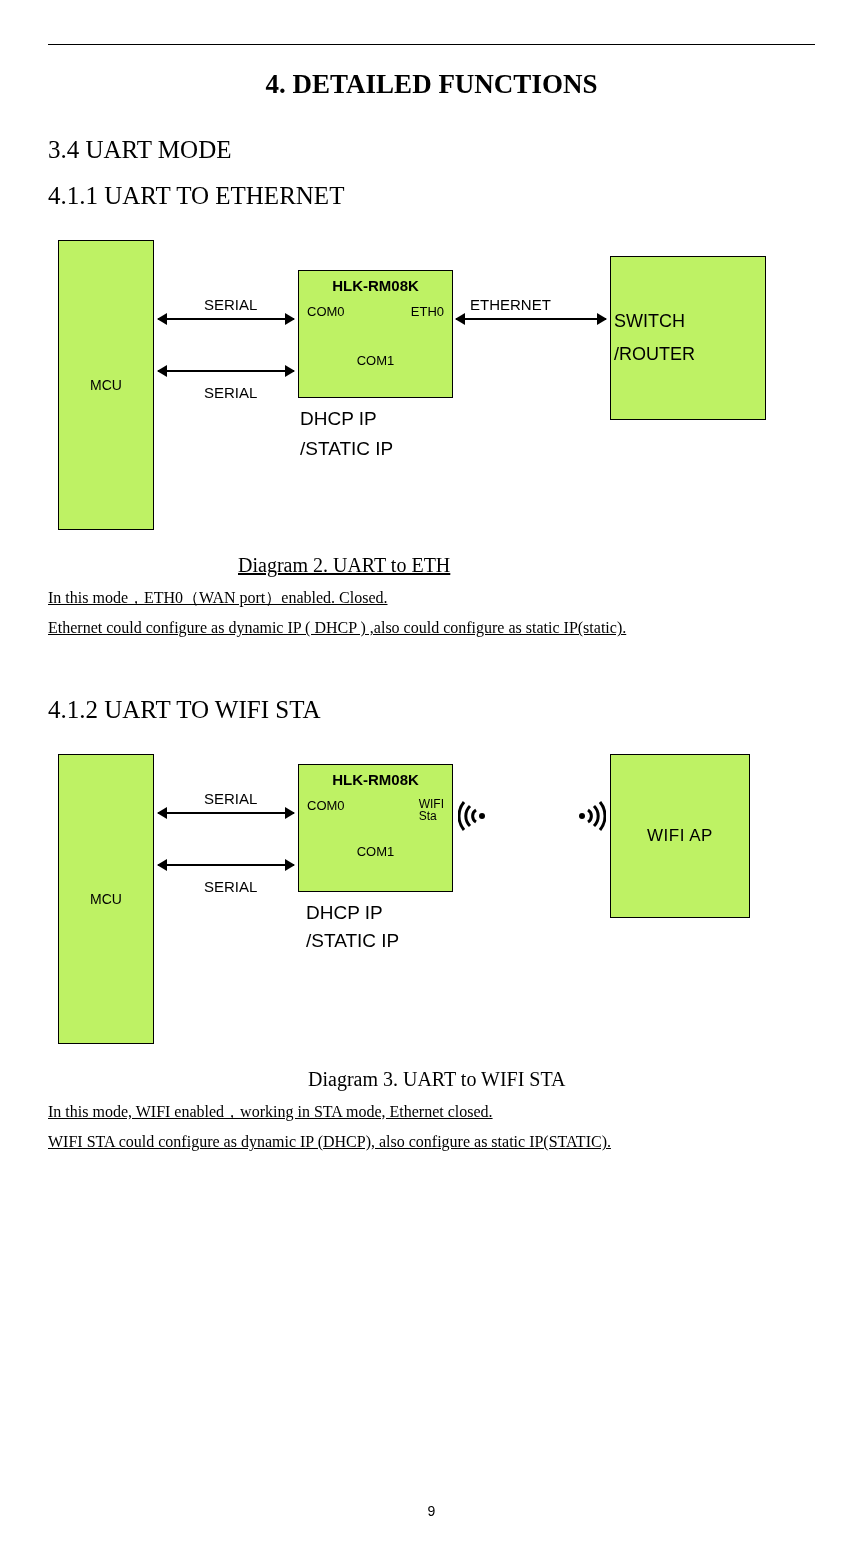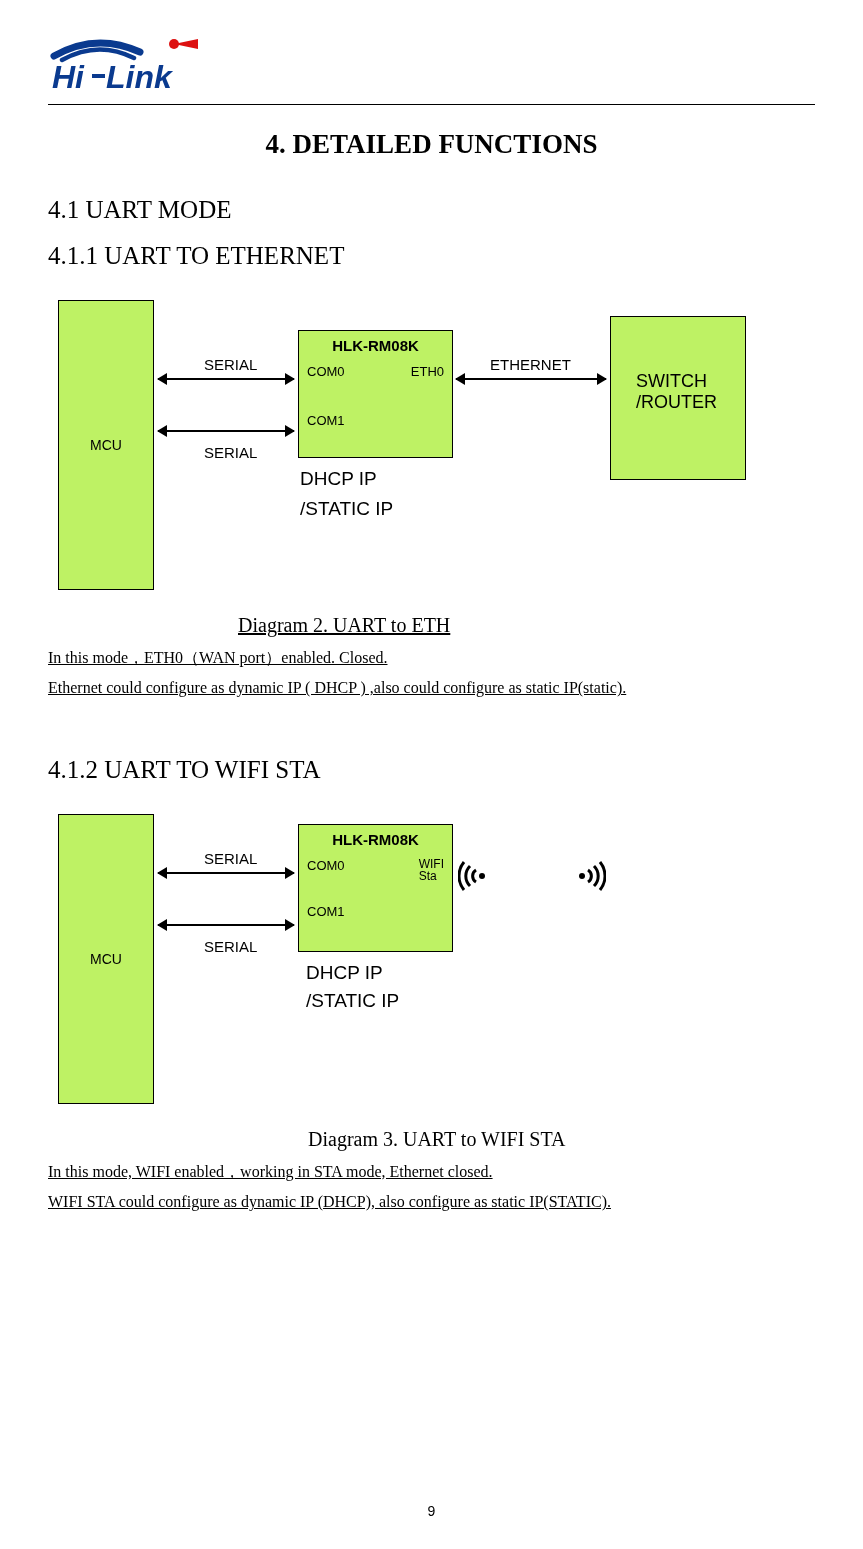--- a/index.html
+++ b/index.html
@@ -93,22 +93,22 @@
       display: flex;
       align-items: center;
       justify-content: center;
       text-align: center;
       background: #bef264;
     }
     .diag1 .mcu { left: 0; top: 0; width: 96px; height: 290px; }
     .diag1 .center { left: 240px; top: 30px; width: 155px; height: 128px; display: block; padding: 6px 8px; }
     .center .title { font-weight: bold; font-size: 15px; text-align: center; margin-bottom: 8px; }
     .center .row { display: flex; justify-content: space-between; font-size: 13px; margin-top: 10px; gap: 12px; }
-    .center .row.single { justify-content: flex-start; margin-top: 34px; }
-    .diag1 .right { left: 552px; top: 16px; width: 136px; height: 164px; flex-direction: column; align-items: flex-start; justify-content: flex-start; padding: 54px 25px; font-size: 18px; }
+    .center .row.single { justify-content: center; margin-top: 34px; }
+    .diag1 .right { left: 552px; top: 16px; width: 156px; height: 164px; flex-direction: column; align-items: flex-start; justify-content: flex-start; padding: 54px 3px; font-size: 18px; gap: 12px; }
     .label {
       position: absolute;
       font-size: 15px;
     }
     .below-center {
       position: absolute;
       font-size: 19px;
       left: 242px;
     }
     .diag1 .dhcp { top: 168px; }
@@ -128,21 +128,21 @@
       border-bottom: 6px solid transparent;
     }
     .arrow-dbl::before { left: -1px; border-right: 10px solid #000; }
     .arrow-dbl::after { right: -1px; border-left: 10px solid #000; }
 
     .diag1 .a1 { left: 100px; top: 78px; width: 136px; }
     .diag1 .a2 { left: 100px; top: 130px; width: 136px; }
     .diag1 .a3 { left: 398px; top: 78px; width: 150px; }
     .diag1 .l1 { left: 146px; top: 56px; }
     .diag1 .l2 { left: 146px; top: 144px; }
-    .diag1 .l3 { left: 432px; top: 56px; }
+    .diag1 .l3 { left: 412px; top: 56px; }
 
     
     .diag2 {
       position: relative;
       width: 700px;
       height: 290px;
       margin-left: 10px;
       font-family: Arial, sans-serif;
       font-size: 14px;
     }
@@ -159,37 +159,26 @@
 
     .wifi-sig {
       position: absolute;
     }
     .wifi-sig svg { display: block; }
   </style>
 </head>
 <body>
 
 <div class="header">
-  <div class="logo">
-    <svg viewBox="0 0 160 60">
-      <path d="M6 18 Q 48 -6 92 14" stroke="#0a3a8f" stroke-width="7" fill="none" stroke-linecap="round"></path>
-      <path d="M14 22 Q 50 2 86 20" stroke="#0a3a8f" stroke-width="4.5" fill="none" stroke-linecap="round"></path>
-      <circle cx="126" cy="6" r="5" fill="#d11"></circle>
-      <path d="M126 6 L150 1 L150 11 Z" fill="#d11"></path>
-      <text x="4" y="50" font-family="Arial Black, Arial" font-size="32" font-weight="900" fill="#0a3a8f" font-style="italic">Hi</text>
-      <rect x="44" y="36" width="13" height="4" fill="#0a3a8f"></rect>
-      <text x="58" y="50" font-family="Arial Black, Arial" font-size="32" font-weight="900" fill="#0a3a8f" font-style="italic">Link</text>
-    </svg>
-  </div>
 </div>
 <hr class="hr">
 
 <h1 class="main-title">4. DETAILED FUNCTIONS</h1>
 
-<h2 class="section">4.1 UART MODE</h2>
+<h2 class="section">3.4 UART MODE</h2>
 
 <h3 class="subsection">4.1.1 UART TO ETHERNET</h3>
 
 <div class="diagram-wrap">
   <div class="diag1">
     <div class="box mcu">
       <span>MCU</span>
     </div>
     <div class="box center">
       <div class="title">HLK-RM08K</div>
@@ -235,20 +224,23 @@
         <span>COM0</span>
         <span class="wifi">
           <span>WIFI</span><br>
           <span>Sta</span>
         </span>
       </div>
       <div class="row single" style="margin-top:22px;">
         <span>COM1</span>
       </div>
     </div>
+    <div class="box right">
+      <span>WIFI AP</span>
+    </div>
     <div class="arrow-dbl a1"></div>
     <div class="arrow-dbl a2"></div>
     <div class="label l1">SERIAL</div>
     <div class="label l2">SERIAL</div>
     <div class="dhcp">DHCP IP</div>
     <div class="static">/STATIC IP</div>
 
     <div class="wifi-sig" style="left:400px; top:44px;">
       <svg width="36" height="36" viewBox="0 0 36 36">
         <path d="M6 32 A22 22 0 0 1 6 4" stroke="#000" stroke-width="3" fill="none"></path>

